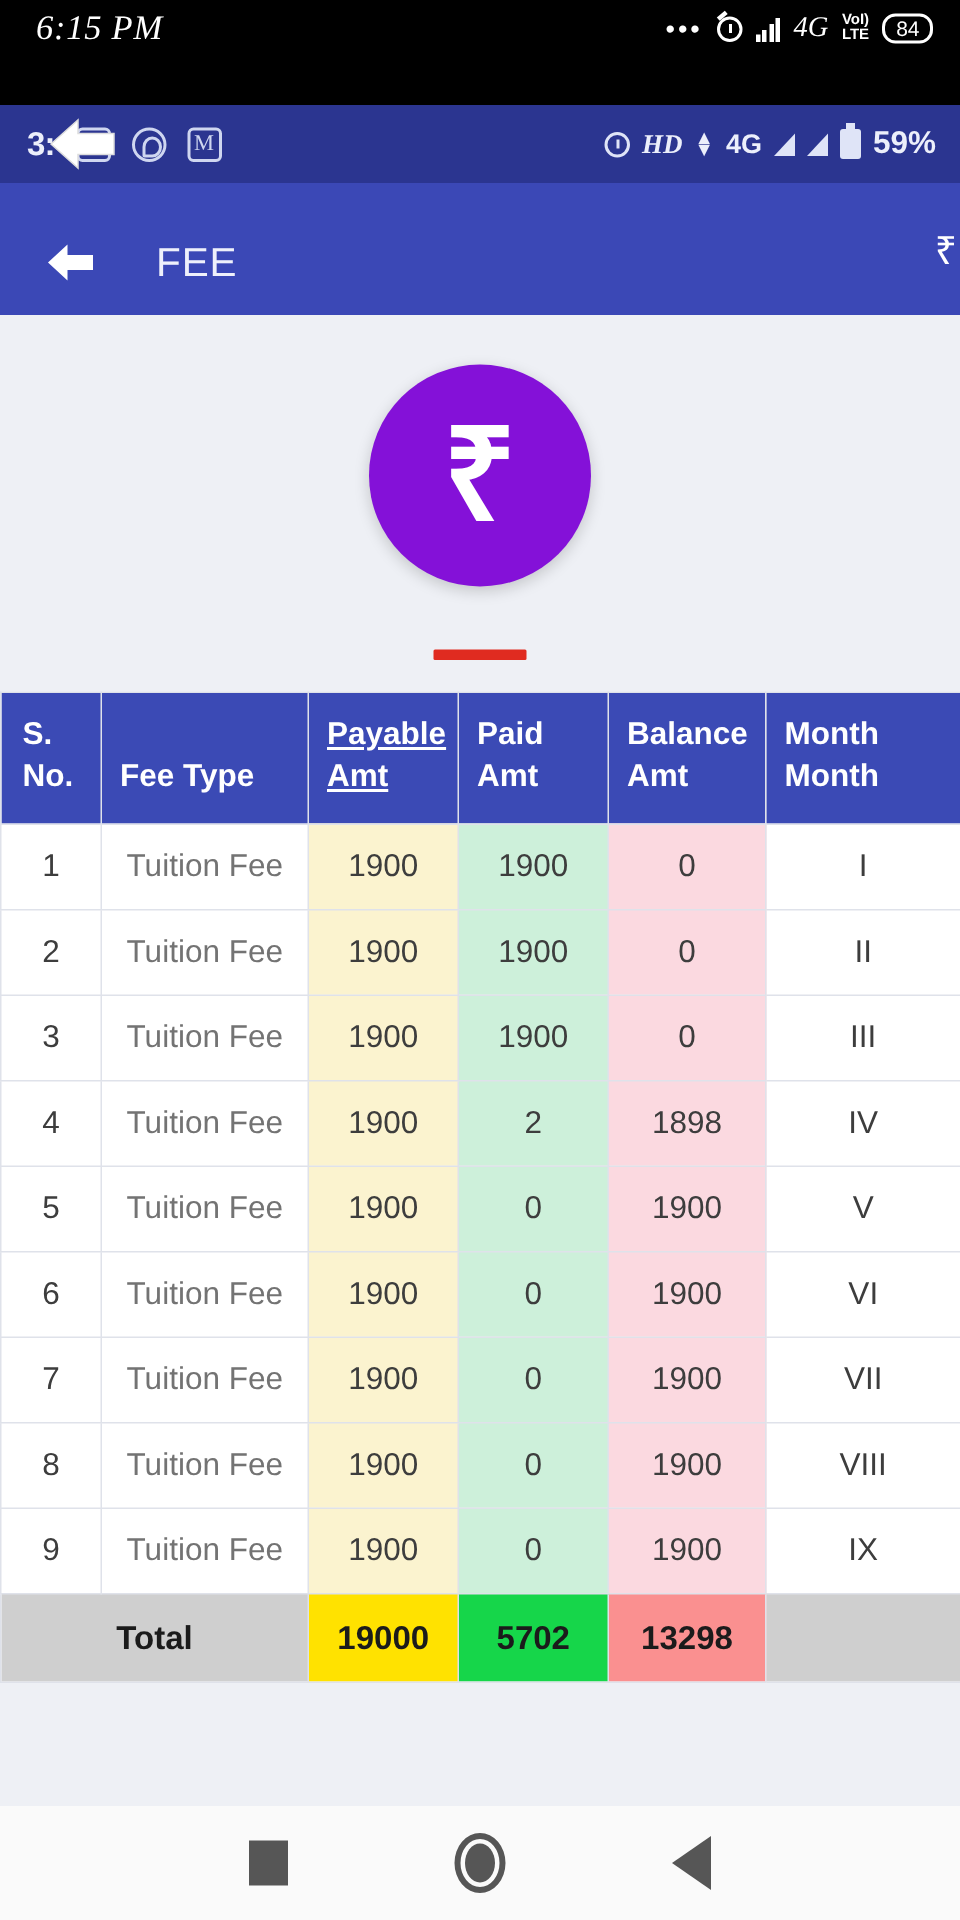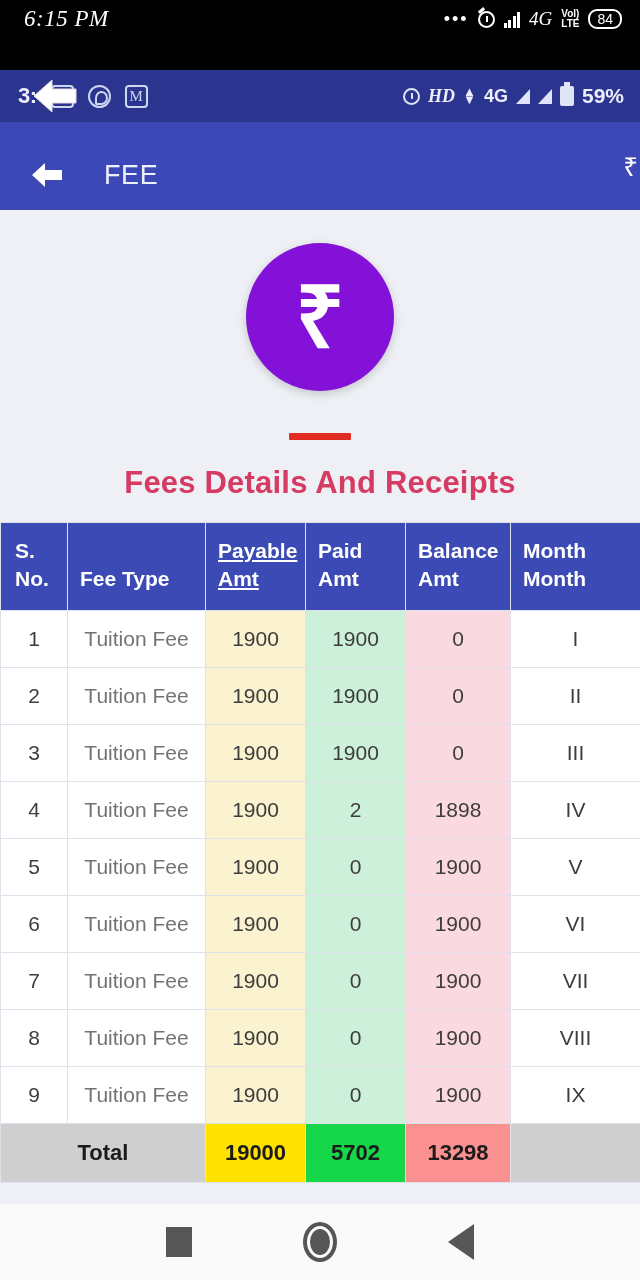--- a/index.html
+++ b/index.html
@@ -191,21 +191,20 @@
     <div class="pay-fees">
       <span class="rupee-small">₹</span>
     </div>
   </div>
 
   <div class="content">
 
     <div class="logo-wrap">
       <div class="logo-circle">₹</div>
       <div class="red-rule"></div>
-      <div class="page-title">Fees Details And Receipts</div>
     </div>
 
     <table class="fee-table">
       <thead>
         <tr>
           <th class="c-sno">
             <span>S.</span><br>
             <span>No.</span>
           </th>
           <th class="c-type">Fee Type</th>

